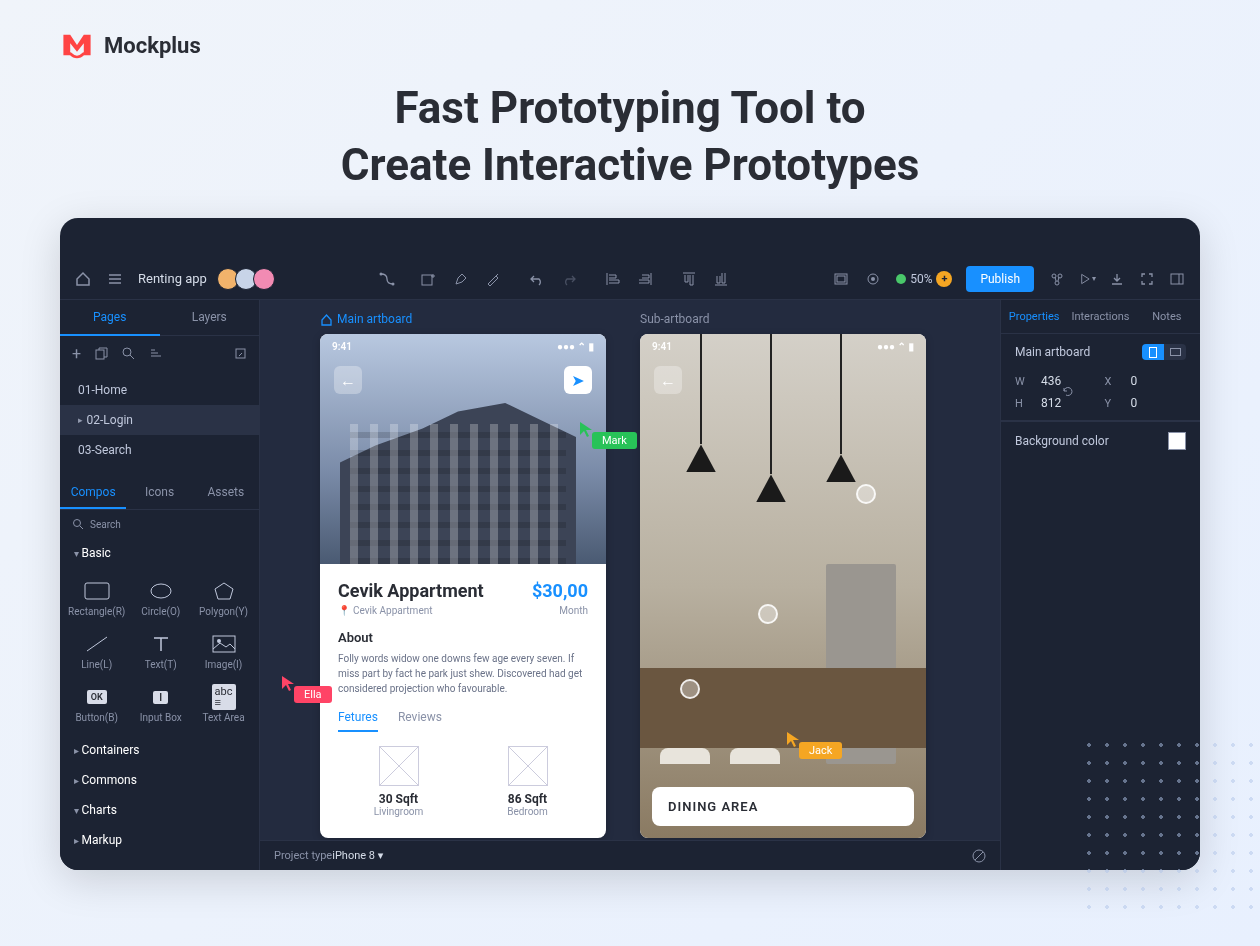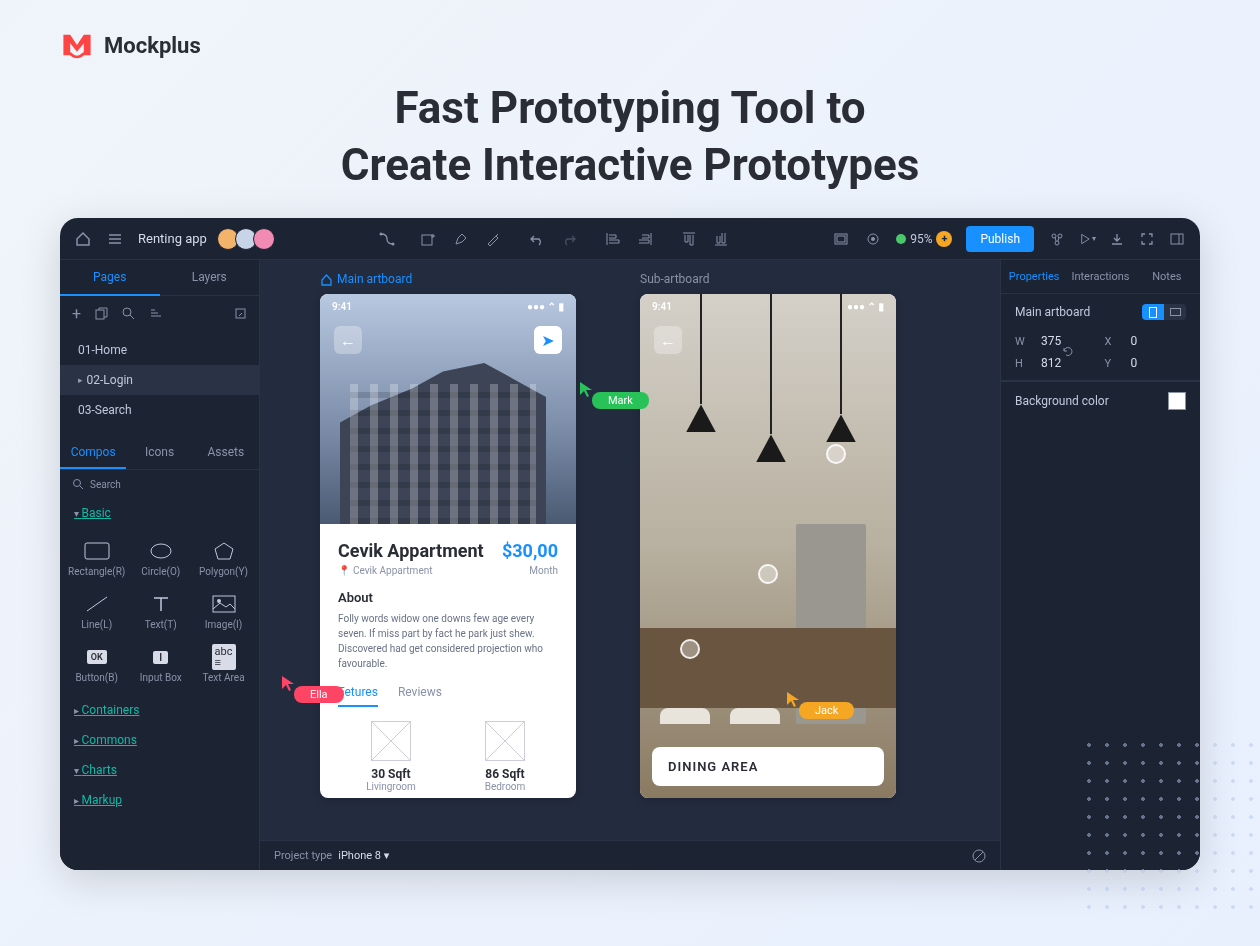--- a/index.html
+++ b/index.html
@@ -7,21 +7,21 @@
 
 .page-header { padding: 28px 60px 10px; }
 .logo { display: flex; align-items: center; gap: 10px; }
 .logo-icon { width: 34px; height: 34px; }
 .logo-text { font-size: 22px; font-weight: 700; color: #2a2d35; }
 
 .hero-title { text-align: center; font-size: 44px; font-weight: 700; color: #2a2d35; line-height: 1.3; margin: 8px 0 24px; }
 
 .app-window { margin: 0 60px; background: #1c2333; border-radius: 18px; overflow: hidden; box-shadow: 0 10px 40px rgba(0,0,0,0.15); height: 652px; display: flex; flex-direction: column; }
 
-.topbar { display: flex; align-items: center; height: 42px; padding: 0 14px; gap: 14px; color: #b0b8cc; border-bottom: 1px solid #2a3246; }
+.topbar { display: flex; align-items: center; height: 42px; padding: 0 14px; gap: 14px; color: #b0b8cc; border-bottom: 1px solid #2a3246; margin-top: 40px; }
 .topbar .title { color: #d5dce8; font-size: 13px; }
 .topbar .spacer { flex: 1; }
 .topbar .icon-btn { width: 18px; height: 18px; display: flex; align-items: center; justify-content: center; cursor: pointer; color: #8a92a8; }
 .topbar .avatars { display: flex; }
 .topbar .avatar { width: 22px; height: 22px; border-radius: 50%; margin-left: -4px; border: 1px solid #1c2333; }
 .topbar .zoom-group { display: flex; align-items: center; gap: 4px; font-size: 12px; color: #c0c8dc; }
 .topbar .zoom-dot { width: 10px; height: 10px; border-radius: 50%; background: #49c76a; }
 .topbar .zoom-plus { width: 16px; height: 16px; border-radius: 50%; background: #f5a623; color: #1c2333; display:flex;align-items:center;justify-content:center;font-size:11px;font-weight:bold; }
 .publish-btn { background: #1890ff; color: #fff; font-size: 12px; padding: 6px 14px; border-radius: 4px; cursor: pointer; }
 .topbar-right-icons { display: flex; gap: 12px; color: #b0b8cc; align-items: center; }
@@ -35,32 +35,32 @@
 .icon-row { display: flex; gap: 14px; padding: 8px 12px; color: #8a92a8; align-items: center; }
 .icon-row .spacer { flex: 1; }
 .page-list { padding: 4px 0; }
 .page-item { padding: 8px 18px; font-size: 12px; color: #c0c8dc; cursor: pointer; display:flex; align-items:center; gap:4px; }
 .page-item.active { background: #2a3246; }
 
 .section-tabs { display: flex; border-bottom: 1px solid #2a3246; margin-top: 8px; }
 .section-tab { flex: 1; padding: 8px 0; text-align: center; font-size: 12px; color: #8a92a8; cursor: pointer; }
 .section-tab.active { color: #1890ff; border-bottom: 2px solid #1890ff; }
 .search-row { display: flex; align-items: center; padding: 8px 12px; gap: 6px; color: #8a92a8; font-size: 10px; }
-.category-header { padding: 8px 14px; font-size: 12px; color: #14b8a6; cursor: pointer; text-decoration: underline; }
+.category-header { padding: 8px 14px; font-size: 12px; color: #ffffff; cursor: pointer; }
 .category-header::before { content: "▸ "; font-size: 10px; color: #8a92a8; }
 .category-header.open::before { content: "▾ "; }
 .shapes-grid { display: grid; grid-template-columns: repeat(3, 1fr); gap: 4px; padding: 6px 6px; }
 .shape-cell { display: flex; flex-direction: column; align-items: center; gap: 4px; padding: 6px 2px; cursor: pointer; }
 .shape-icon { width: 28px; height: 22px; display:flex;align-items:center;justify-content:center;color:#c0c8dc; }
 .shape-label { font-size: 10px; color: #8a92a8; text-align: center; }
 
 .canvas { flex: 1; background: #232b3f; position: relative; overflow: hidden; }
 .artboard-label { position: absolute; font-size: 12px; color: #1890ff; display:flex;align-items:center;gap:4px; }
 .artboard-label.sub { color: #8a92a8; }
-.phone-frame { position: absolute; width: 256px; height: 504px; background: #fff; border-radius: 8px; overflow: hidden; box-shadow: 0 2px 8px rgba(0,0,0,0.2); }
+.phone-frame { position: absolute; width: 286px; height: 504px; background: #fff; border-radius: 8px; overflow: hidden; box-shadow: 0 2px 8px rgba(0,0,0,0.2); }
 .phone-status { height: 24px; display: flex; justify-content: space-between; align-items: center; padding: 0 12px; color: #fff; font-size: 10px; font-weight: 600; position:absolute; top:0; left:0; right:0; z-index:2; }
 .phone-img { width: 100%; height: 230px; background: linear-gradient(180deg, #b8c8e0 0%, #7a8ba8 60%, #4a5a72 100%); position: relative; }
 .building-shape { position:absolute; bottom:0; left:20px; right:30px; height:170px; background:#3c4456; clip-path: polygon(0 100%, 0 40%, 15% 30%, 35% 20%, 50% 10%, 70% 5%, 85% 15%, 100% 25%, 100% 100%); }
 .building-windows { position:absolute; bottom:0; left:30px; right:40px; height:140px; background: repeating-linear-gradient(90deg, rgba(255,255,255,0.25) 0 8px, transparent 8px 20px), repeating-linear-gradient(0deg, rgba(0,0,0,0.15) 0 6px, transparent 6px 18px); }
 .back-btn { position:absolute; top:32px; left:14px; width:28px; height:28px; border-radius:6px; background:rgba(255,255,255,0.3); display:flex;align-items:center;justify-content:center;color:#fff; }
 .loc-btn { position:absolute; top:32px; right:14px; width:28px; height:28px; border-radius:6px; background:#fff; display:flex;align-items:center;justify-content:center;color:#1890ff; }
 
 .card-body { padding: 16px 18px; }
 .apt-title { font-size: 18px; font-weight: 700; color: #2a2d35; }
 .apt-price { font-size: 18px; font-weight: 700; color: #1890ff; float: right; }
@@ -84,23 +84,23 @@
 .pendant::after { content:""; position:absolute; bottom:-28px; left:-14px; width:30px; height:28px; background:#1a1a1a; clip-path: polygon(50% 0, 100% 100%, 0 100%); }
 .fridge { position:absolute; top:230px; right:30px; width:70px; height:200px; background:#9a9690; border-radius:2px; }
 .counter { position:absolute; bottom:90px; left:0; right:0; height:80px; background:#6a5640; }
 .stool { position:absolute; bottom:30px; width:50px; height:60px; }
 .stool-seat { width:50px; height:16px; background:#e8e4dc; border-radius:8px 8px 0 0; }
 .dining-label { position:absolute; bottom:12px; left:12px; right:12px; background:#fff; border-radius:8px; padding:12px 16px; font-size:13px; font-weight:600; color:#2a2d35; letter-spacing:1px; }
 .hotspot { position:absolute; width:20px; height:20px; border-radius:50%; background:rgba(255,255,255,0.35); border:2px solid rgba(255,255,255,0.85); }
 
 .cursor-tag { position: absolute; display:flex; align-items:flex-start; }
 .cursor-arrow-svg { width:16px; height:18px; }
-.cursor-label { font-size: 11px; color:#fff; padding:2px 16px; border-radius:8px; margin-top:12px; margin-left:-2px; }
-
-.footer-bar { height: 30px; background: #1c2333; border-top: 1px solid #2a3246; display:flex; align-items:center; padding:0 14px; font-size:11px; color:#8a92a8; gap:6px; }
+.cursor-label { font-size: 11px; color:#fff; padding:2px 10px; border-radius:3px; margin-top:12px; margin-left:-2px; }
+
+.footer-bar { height: 30px; background: #1c2333; border-top: 1px solid #2a3246; display:flex; align-items:center; padding:0 14px; font-size:11px; color:#8a92a8; }
 
 .sidebar-right { width: 200px; background: #1c2333; border-left: 1px solid #2a3246; padding: 0; color: #c0c8dc; font-size: 12px; }
 .right-tabs { display: flex; border-bottom: 1px solid #2a3246; }
 .right-tab { flex:1; padding:10px 0; text-align:center; font-size:11px; color:#8a92a8; cursor:pointer; }
 .right-tab.active { color:#1890ff; }
 .prop-row { display:flex; align-items:center; justify-content:space-between; padding:10px 14px; }
 .toggle-seg { display:flex; border-radius:4px; overflow:hidden; }
 .toggle-seg div { width:22px; height:16px; background:#2a3246; display:flex;align-items:center;justify-content:center; }
 .toggle-seg div.on { background:#1890ff; }
 .dims-grid { display:grid; grid-template-columns: 18px 1fr 18px 1fr; gap:8px; padding: 4px 14px 10px; align-items:center; position:relative; }
@@ -213,21 +213,21 @@
         </svg>
       </span>
     <span class="icon-btn">
         <svg width="14" height="14" viewBox="0 0 14 14">
           <circle cx="7" cy="7" r="5" stroke="currentColor" fill="none"></circle>
           <circle cx="7" cy="7" r="2" fill="currentColor"></circle>
         </svg>
       </span>
     <div class="zoom-group">
       <span class="zoom-dot"></span>
-      <span>95%</span>
+      <span>50%</span>
       <span class="zoom-plus">+</span>
     </div>
     <div class="publish-btn">Publish</div>
     <div class="topbar-right-icons">
       <span class="icon-btn">
           <svg width="14" height="14" viewBox="0 0 14 14">
             <circle cx="4" cy="4" r="2" stroke="currentColor" fill="none"></circle>
             <circle cx="10" cy="4" r="2" stroke="currentColor" fill="none"></circle>
             <circle cx="7" cy="11" r="2" stroke="currentColor" fill="none"></circle>
             <path d="M5 5 L6 9 M9 5 L8 9" stroke="currentColor"></path>
@@ -511,21 +511,21 @@
             </div>
           <div>
               <svg width="11" height="8">
                 <rect x="0.5" y="0.5" width="10" height="7" stroke="#8a92a8" fill="none"></rect>
               </svg>
             </div>
         </div>
       </div>
       <div class="dims-grid">
         <span class="dim-label">W</span>
-        <span class="dim-val">375</span>
+        <span class="dim-val">436</span>
         <span class="dim-label">X</span>
         <span class="dim-val">0</span>
         <span class="dim-label">H</span>
         <span class="dim-val">812</span>
         <span class="dim-label">Y</span>
         <span class="dim-val">0</span>
         <span style="position:absolute;left:60px;top:14px;color:#8a92a8">
             <svg width="14" height="14" viewBox="0 0 14 14">
               <path d="M3 7 A4 4 0 1 1 5 11" stroke="currentColor" fill="none"></path>
               <path d="M3 4 L3 7 L6 7" stroke="currentColor" fill="none"></path>

